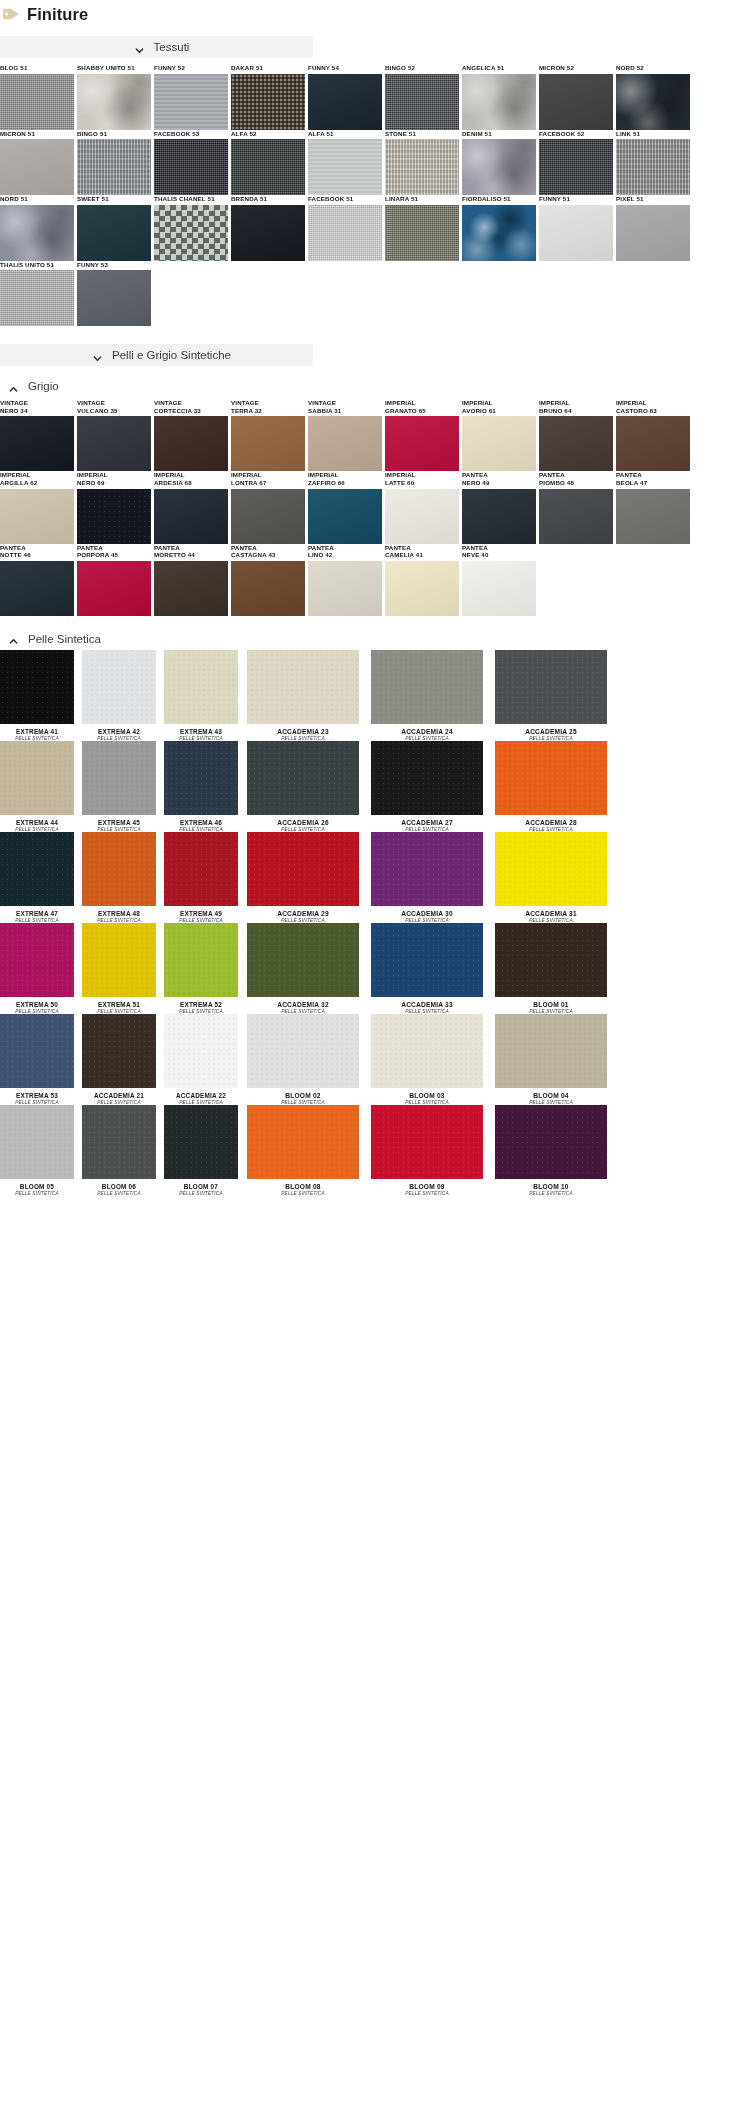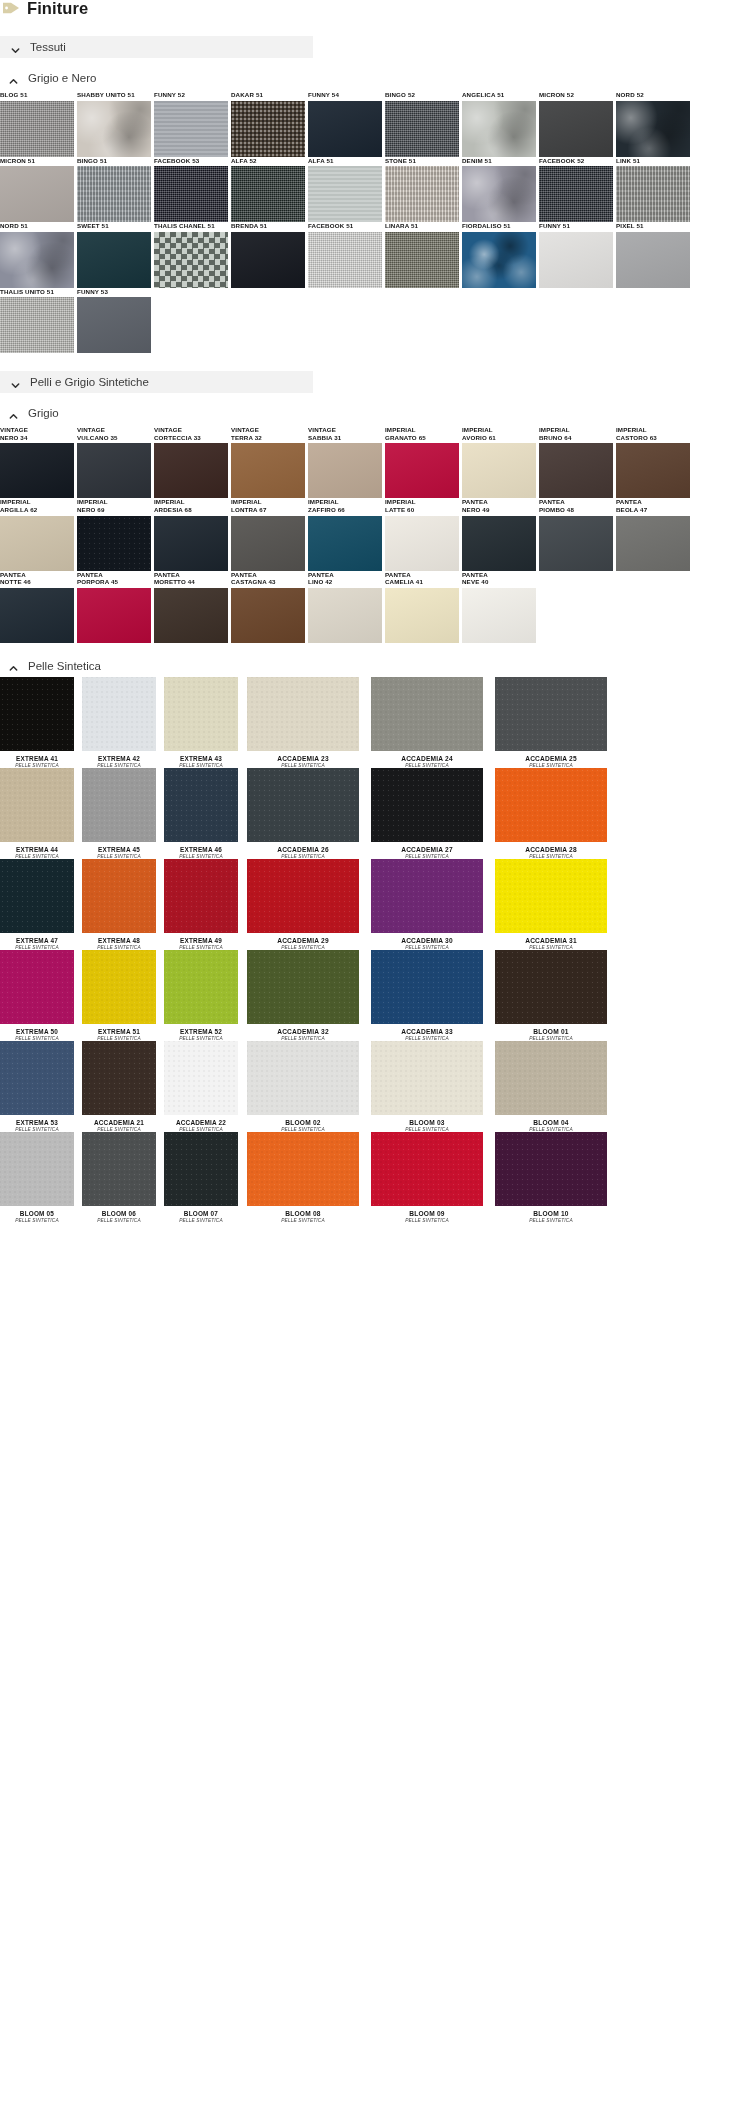--- a/index.html
+++ b/index.html
@@ -11,21 +11,21 @@
     font-family: "Liberation Sans", sans-serif;
     color: #1a1a1a;
     position: relative;
     overflow-x: hidden;
   }
   .page { position: relative; width: 733px; }
 
   
   .page-title-row {
     display: flex;
-    align-items: flex-start;
+    align-items: flex-end;
     gap: 7px;
     padding: 0 0 0 2px;
     height: 22px;
   }
   .tag-icon { width: 18px; height: 16px; flex: 0 0 auto; }
   .page-title {
     font-size: 16.5px;
     font-weight: bold;
     letter-spacing: .1px;
     color: #1b1b1b;
@@ -36,20 +36,21 @@
   .group-bar {
     margin-top: 14px;
     width: 313px;
     background: #f2f2f2;
     height: 22px;
     display: flex;
     align-items: center;
     gap: 9px;
     padding-left: 10px;
     box-sizing: border-box;
+    justify-content: center;
   }
   .group-bar .label {
     font-size: 11.5px;
     color: #3b3b3b;
   }
   .chev { width: 11px; height: 11px; flex: 0 0 auto; }
 
   
   .subgroup {
     margin-top: 13px;
@@ -212,28 +213,20 @@
 
   <div class="group-bar">
     <span class="chev">
       <svg viewBox="0 0 12 12" width="11" height="11">
           <path d="M2.5 4.3 L6 8 L9.5 4.3" fill="none" stroke="#2f2f2f" stroke-width="1.6" stroke-linecap="round" stroke-linejoin="round"></path>
         </svg>
     </span>
     <span class="label">Tessuti</span>
   </div>
 
-  <div class="subgroup">
-    <span class="chev">
-      <svg viewBox="0 0 12 12" width="11" height="11">
-          <path d="M2.5 7.7 L6 4 L9.5 7.7" fill="none" stroke="#2f2f2f" stroke-width="1.6" stroke-linecap="round" stroke-linejoin="round"></path>
-        </svg>
-    </span>
-    <span class="label">Grigio e Nero</span>
-  </div>
 
   <div class="grid" id="fabric-grid">
       <div class="cell">
         <div class="sw-label">BLOG 51</div>
         <span class="sw fab tex-weave" style="background-color: rgb(142, 141, 139);"></span>
       </div>
       <div class="cell">
         <div class="sw-label">SHABBY UNITO 51</div>
         <span class="sw fab tex-mott" style="background-color: rgb(205, 199, 191);"></span>
       </div>

